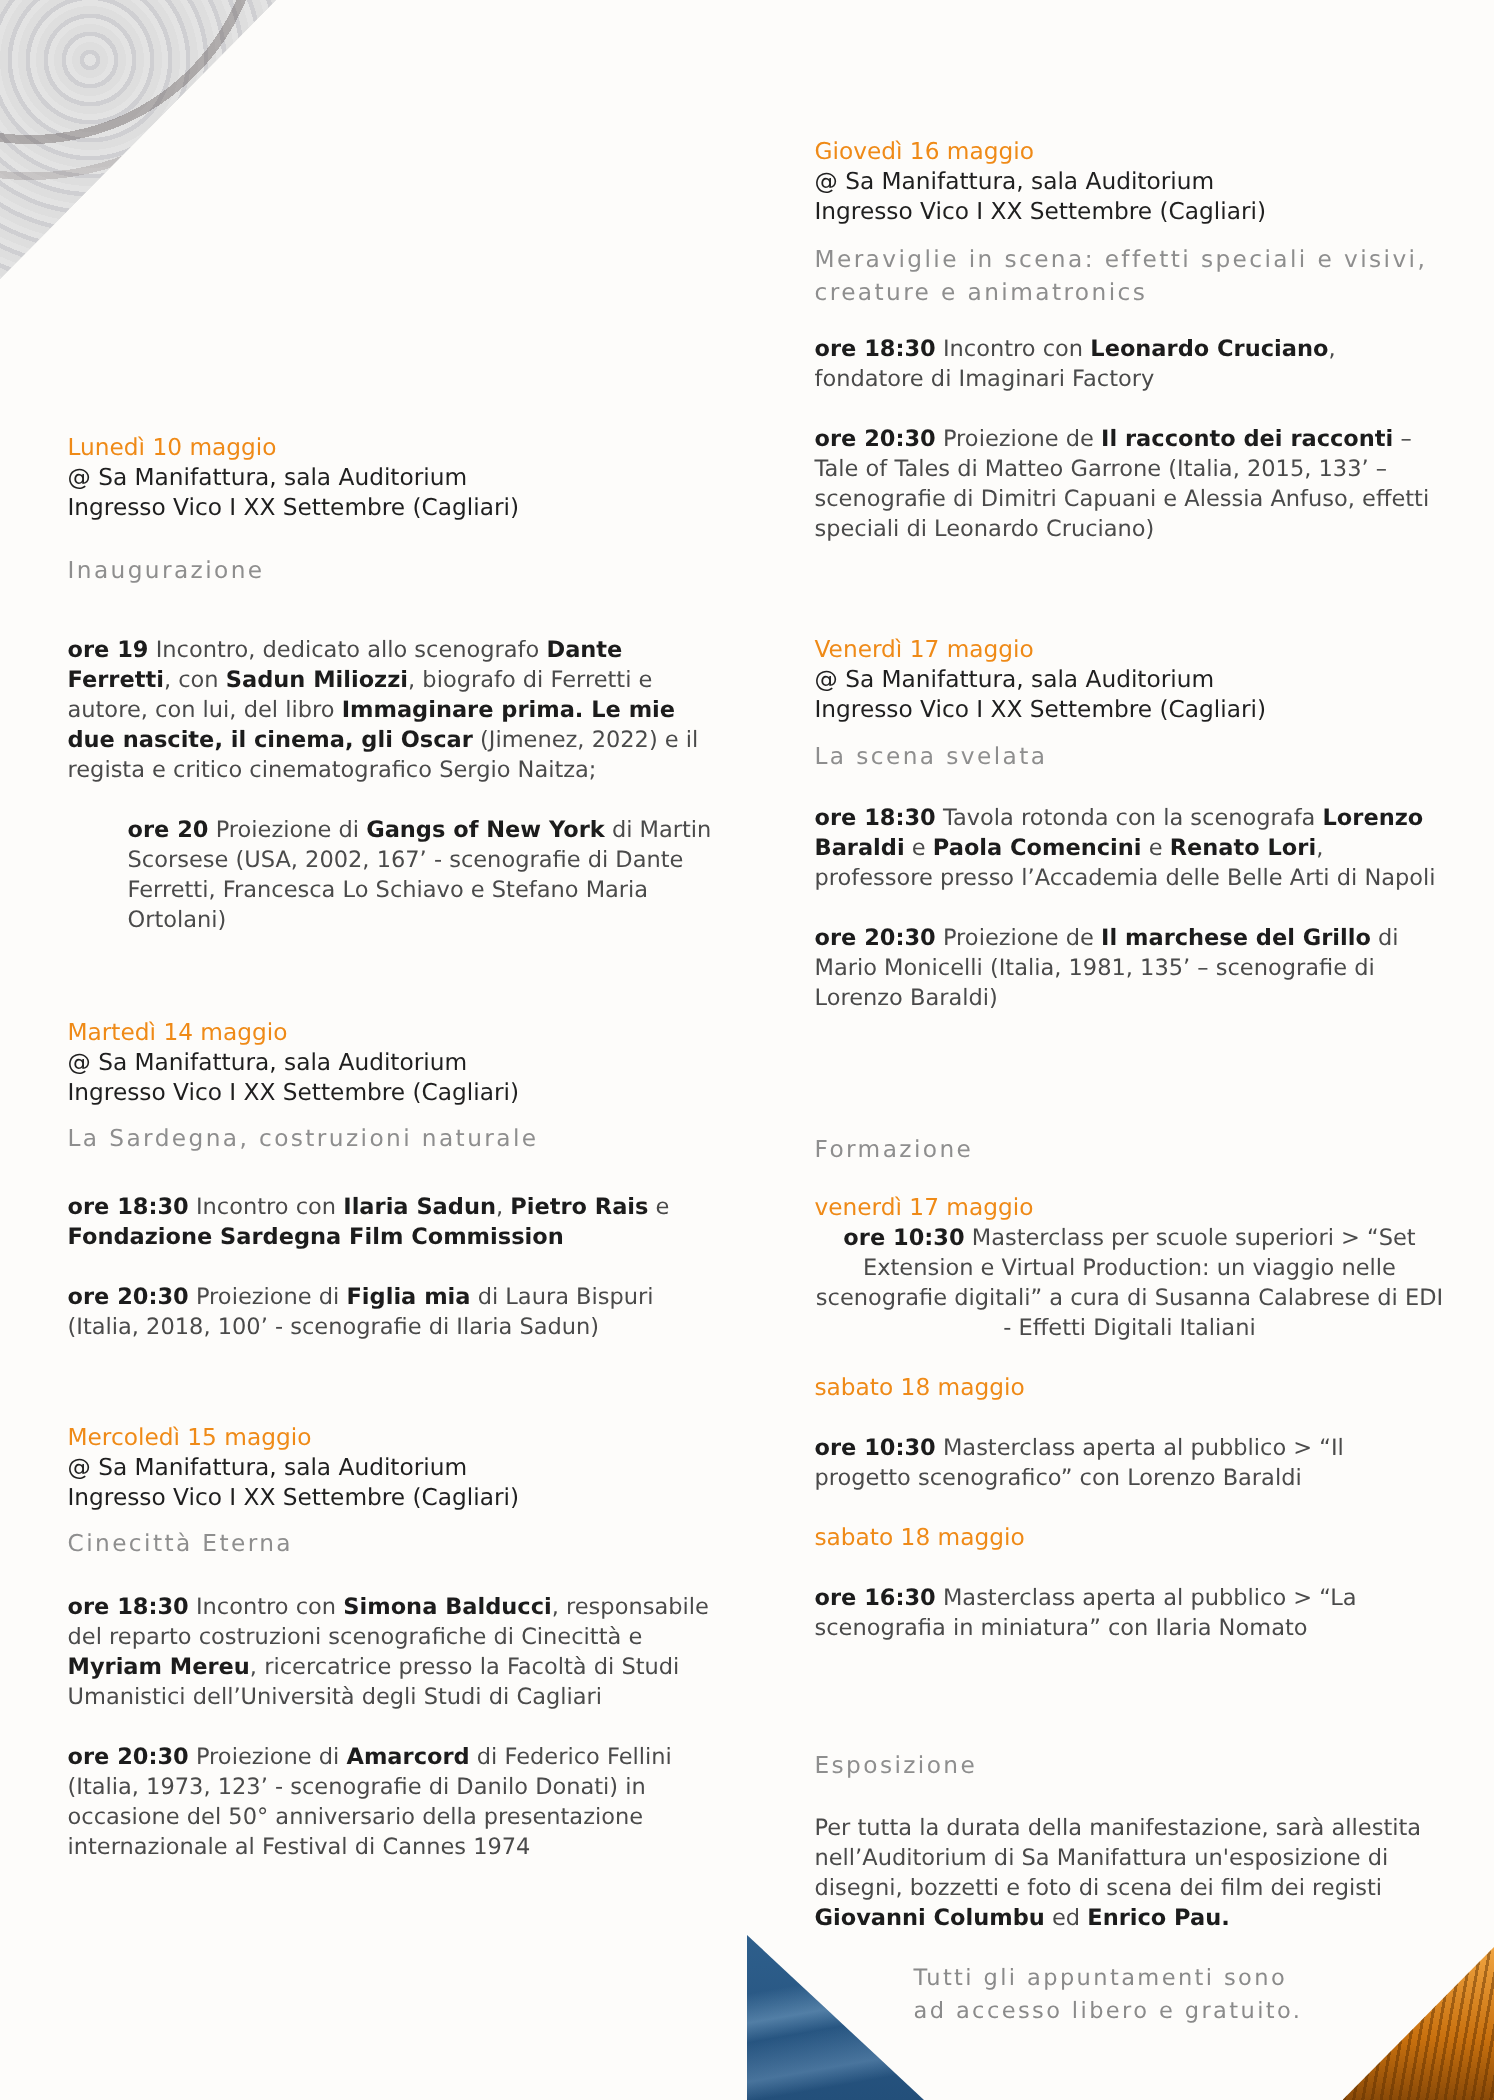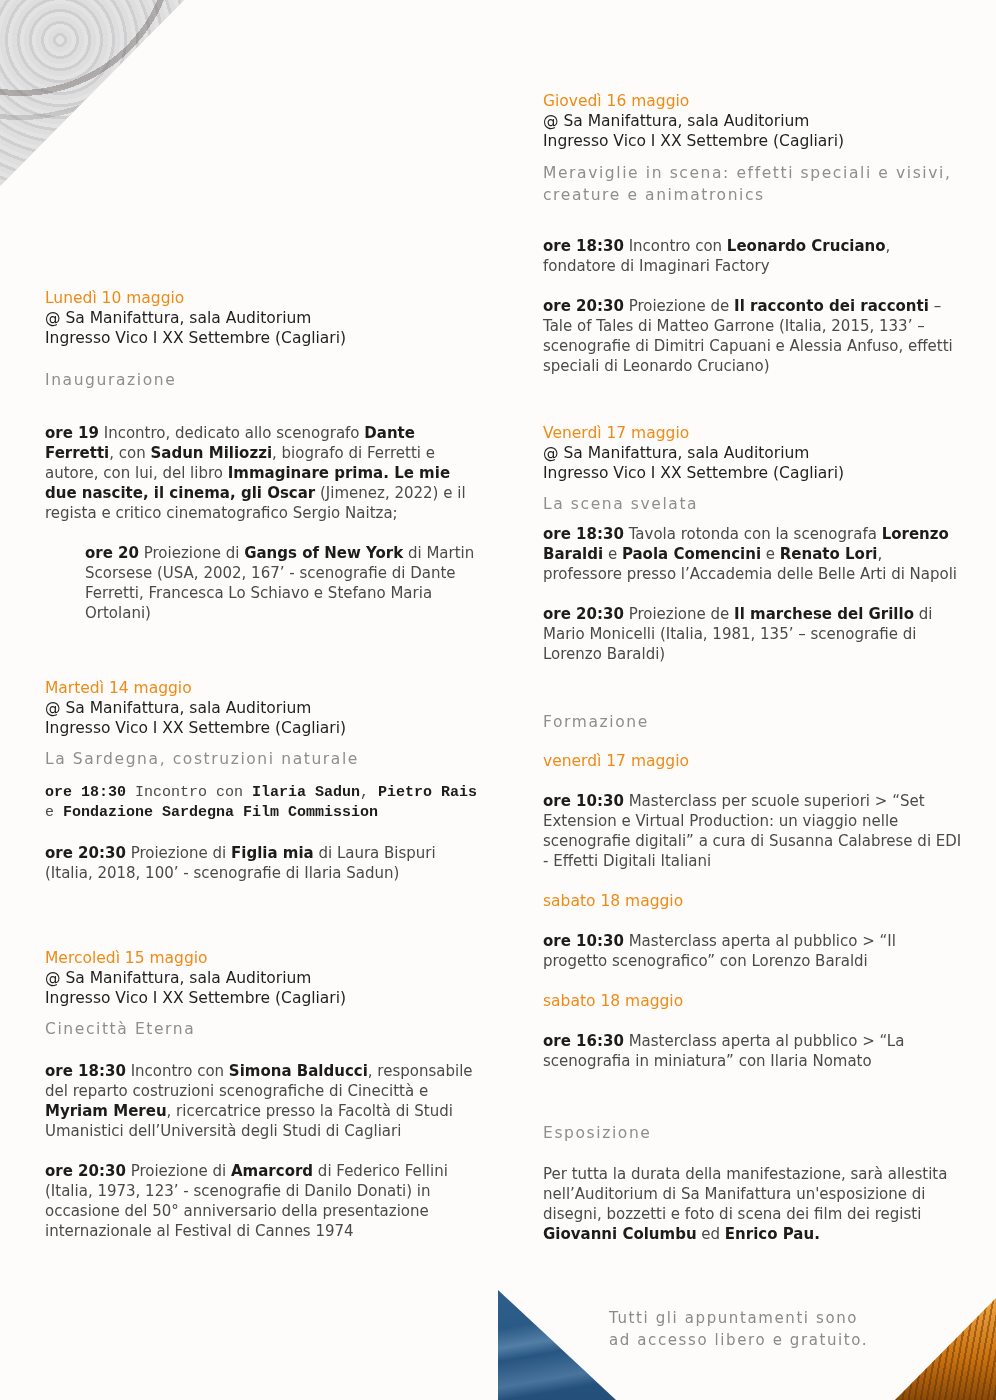--- a/index.html
+++ b/index.html
@@ -32,21 +32,21 @@
     clip-path:polygon(100% 0, 100% 100%, 0 100%);
     background:
       repeating-linear-gradient(100deg, rgba(90,45,0,0.45) 0 2px, transparent 2px 6px),
       linear-gradient(180deg, #f0a440, #c8700e 60%, #8a4a08);
   }
   .col { position:absolute; width:440px; }
   .col-left { left:45px; top:248px; }
   .col-right { left:543px; top:51px; }
   .date { color:#ef8a17; font-size:15.5px; line-height:20px;margin-top:40px; }
   .venue { color:#1f1f1f; font-size:15.5px; line-height:20px; }
-  .theme { color:#8e8e8e; font-size:15.5px; letter-spacing:1.6px; line-height:22px; }
+  .theme { color:#8e8e8e; font-size:15.5px; letter-spacing:1.6px; line-height:22px;margin-top:44px; }
   .event { color:#4a4a4a; font-size:15px; line-height:20px; margin:0; }
   .event b, .event strong { color:#1c1c1c; font-weight:bold; }
   .time { color:#1c1c1c; font-weight:bold; }
   .footer-note {
     position:absolute; left:609px; top:1307px; color:#8a8a8a;
     font-size:15px; letter-spacing:1.6px; line-height:22px;
   }
 </style>
 </head>
 <body>
@@ -68,21 +68,21 @@
     <p class="event" style="margin-top:20px;margin-left:40px;">
       <span class="time">ore 20</span><span> Proiezione di </span><b>Gangs of New York</b><span> di Martin Scorsese (USA, 2002, 167’ - scenografie di Dante Ferretti, Francesca Lo Schiavo e Stefano Maria Ortolani)</span>
     </p>
   </div>
 
   <div style="position:absolute;top:390px;width:440px;">
     <div class="date">Martedì 14 maggio</div>
     <div class="venue">@ Sa Manifattura, sala Auditorium</div>
     <div class="venue">Ingresso Vico I XX Settembre (Cagliari)</div>
     <div class="theme" style="margin-top:10px;">La Sardegna, costruzioni naturale</div>
-    <p class="event" style="margin-top:13px;font-family:Liberation Mono, monospace;">
+    <p class="event" style="margin-top:24px;">
       <span class="time">ore 18:30</span><span> Incontro con </span><b>Ilaria Sadun</b><span>, </span><b>Pietro Rais</b><span> e </span><b>Fondazione Sardegna Film Commission</b>
     </p>
     <p class="event" style="margin-top:20px;">
       <span class="time">ore 20:30</span><span> Proiezione di </span><b>Figlia mia</b><span> di Laura Bispuri (Italia, 2018, 100’ - scenografie di Ilaria Sadun)</span>
     </p>
   </div>
 
   <div style="position:absolute;top:660px;width:440px;">
     <div class="date">Mercoledì 15 maggio</div>
     <div class="venue">@ Sa Manifattura, sala Auditorium</div>
@@ -97,45 +97,45 @@
   </div>
 </div>
 
 <div class="col col-right">
 
   <div style="position:absolute;top:0;width:420px;">
     <div class="date">Giovedì 16 maggio</div>
     <div class="venue">@ Sa Manifattura, sala Auditorium</div>
     <div class="venue">Ingresso Vico I XX Settembre (Cagliari)</div>
     <div class="theme" style="margin-top:11px;">Meraviglie in scena: effetti speciali e visivi, creature e animatronics</div>
-    <p class="event" style="margin-top:30px;">
+    <p class="event" style="margin-top:16px;">
       <span class="time">ore 18:30</span><span> Incontro con </span><b>Leonardo Cruciano</b><span>, fondatore di Imaginari Factory</span>
     </p>
     <p class="event" style="margin-top:20px;">
       <span class="time">ore 20:30</span><span> Proiezione de </span><b>Il racconto dei racconti</b><span> – Tale of Tales di Matteo Garrone (Italia, 2015, 133’ – scenografie di Dimitri Capuani e Alessia Anfuso, effetti speciali di Leonardo Cruciano)</span>
     </p>
   </div>
 
   <div style="position:absolute;top:332px;width:420px;">
     <div class="date">Venerdì 17 maggio</div>
     <div class="venue">@ Sa Manifattura, sala Auditorium</div>
     <div class="venue">Ingresso Vico I XX Settembre (Cagliari)</div>
     <div class="theme" style="margin-top:10px;">La scena svelata</div>
-    <p class="event" style="margin-top:9px;">
+    <p class="event" style="margin-top:20px;">
       <span class="time">ore 18:30</span><span> Tavola rotonda con la scenografa </span><b>Lorenzo Baraldi</b><span> e </span><b>Paola Comencini</b><span> e </span><b>Renato Lori</b><span>, professore presso l’Accademia delle Belle Arti di Napoli</span>
     </p>
     <p class="event" style="margin-top:20px;">
       <span class="time">ore 20:30</span><span> Proiezione de </span><b>Il marchese del Grillo</b><span> di Mario Monicelli (Italia, 1981, 135’ – scenografie di Lorenzo Baraldi)</span>
     </p>
   </div>
 
   <div style="position:absolute;top:660px;width:420px;">
     <div class="theme">Formazione</div>
     <div class="date" style="margin-top:18px;">venerdì 17 maggio</div>
-    <p class="event" style="margin-top:20px;">
+    <p class="event" style="text-align:center;">
       <span class="time">ore 10:30</span><span> Masterclass per scuole superiori &gt; “Set Extension e Virtual Production: un viaggio nelle scenografie digitali” a cura di Susanna Calabrese di EDI - Effetti Digitali Italiani</span>
     </p>
     <div class="date" style="margin-top:20px;">sabato 18 maggio</div>
     <p class="event" style="margin-top:20px;">
       <span class="time">ore 10:30</span><span> Masterclass aperta al pubblico &gt; “Il progetto scenografico” con Lorenzo Baraldi</span>
     </p>
     <div class="date" style="margin-top:20px;">sabato 18 maggio</div>
     <p class="event" style="margin-top:20px;">
       <span class="time">ore 16:30</span><span> Masterclass aperta al pubblico &gt; “La scenografia in miniatura” con Ilaria Nomato</span>
     </p>

